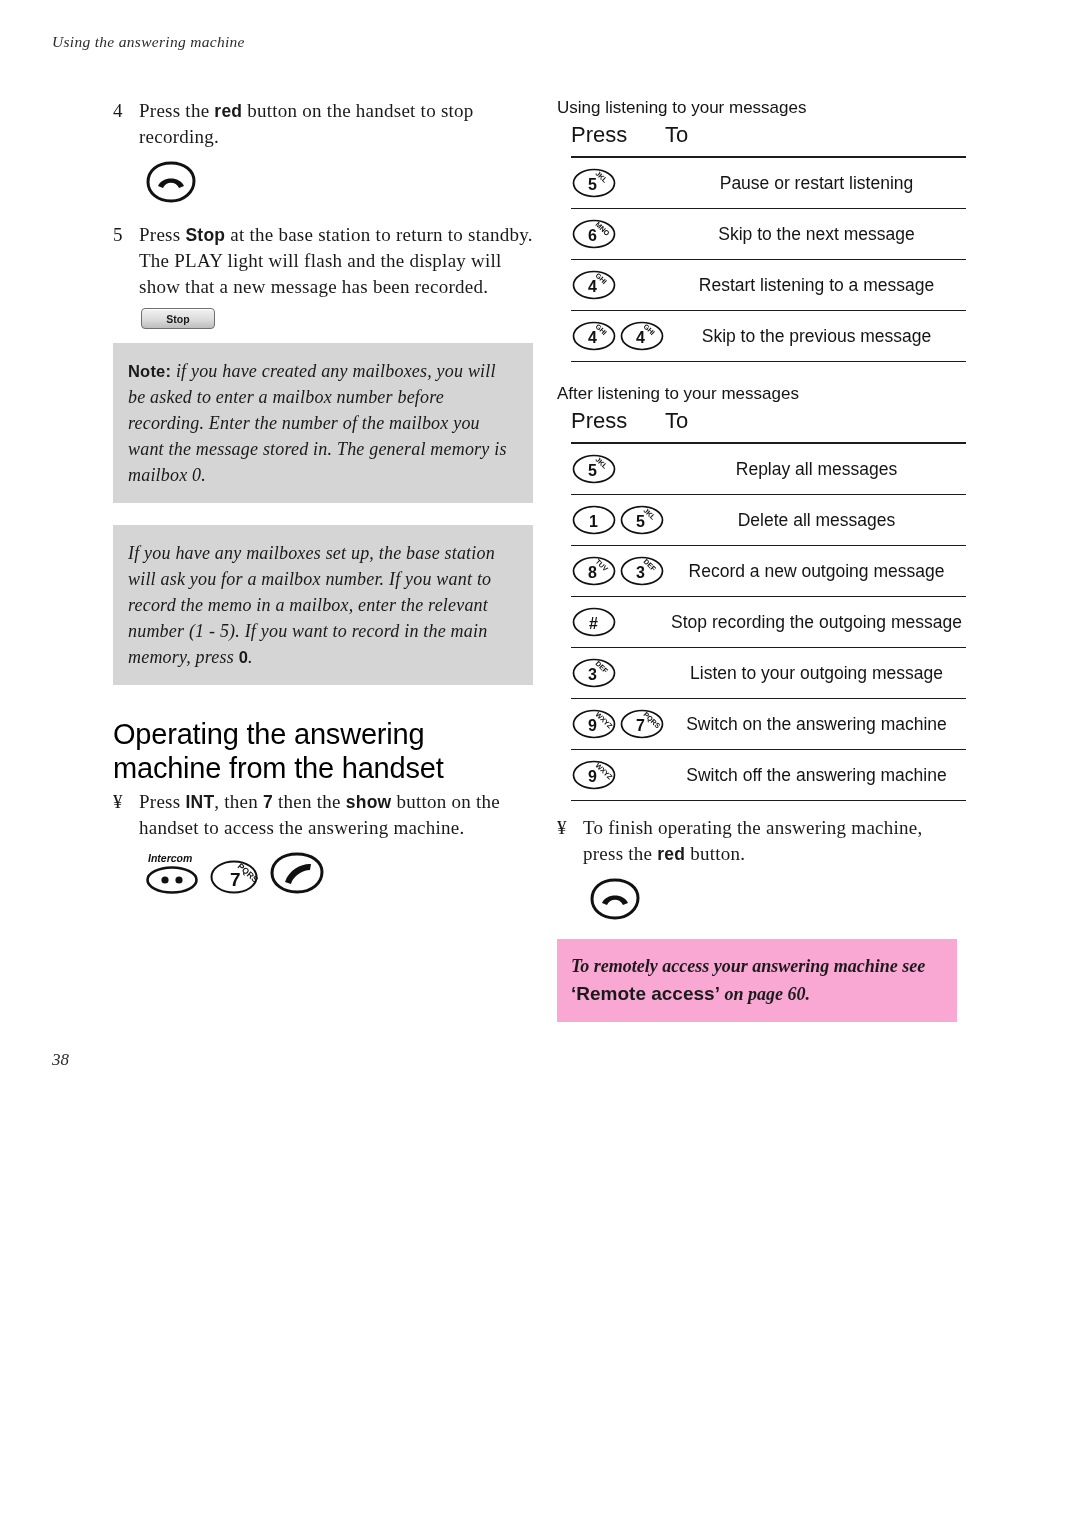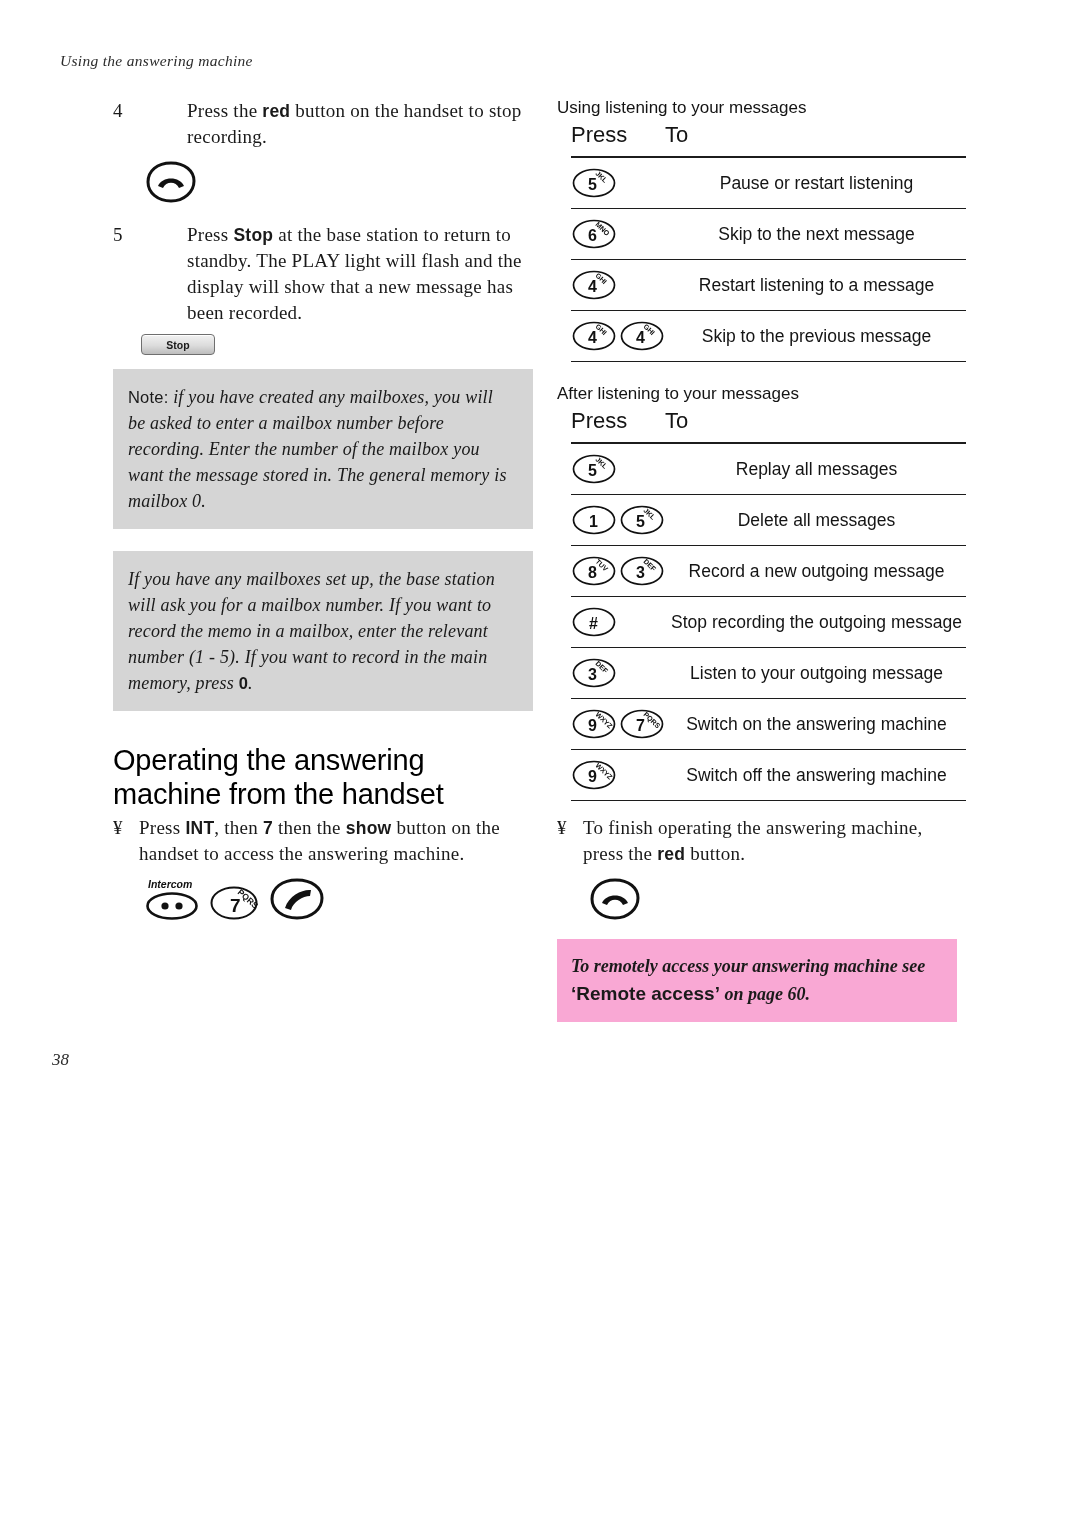--- a/index.html
+++ b/index.html
@@ -13,28 +13,27 @@
     height: 1528px;
     background: #ffffff;
     overflow: hidden;
     font-family: "Liberation Serif", serif;
     color: #1a1a1a;
   }
 
   
   .running-head {
     position: absolute;
-    left: 60px;
+    left: 52px;
     top: 33px;
     font-family: "Liberation Serif", serif;
     font-style: italic;
     font-size: 15.5px;
     letter-spacing: 0.3px;
     color: #2b2b2b;
-    margin-top: 19px;
   }
 
   
   .col-left {
     position: absolute;
     left: 113px;
     top: 98px;
     width: 420px;
   }
   .col-right {
@@ -54,21 +53,20 @@
     flex: 0 0 26px;
     font-size: 19px;
     line-height: 26px;
     font-family: "Liberation Serif", serif;
   }
   .step-body {
     flex: 1 1 auto;
     font-size: 19px;
     line-height: 26px;
     letter-spacing: 0.25px;
-    margin-left: 48px;
   }
   .step-body b, .bullet-body b {
     font-family: "Liberation Sans", sans-serif;
     font-weight: bold;
     font-size: 17.5px;
   }
 
   
   .bullet {
     display: flex;
@@ -143,20 +141,21 @@
     font-family: "Liberation Serif", serif;
     font-style: italic;
     font-size: 18px;
     line-height: 26px;
     letter-spacing: 0.2px;
   }
   .note-box .note-label {
     font-family: "Liberation Sans", sans-serif;
     font-style: normal;
     font-size: 16.5px;
+    font-weight: bold;
   }
   .note-box b {
     font-family: "Liberation Sans", sans-serif;
     font-style: normal;
     font-weight: bold;
     font-size: 16.5px;
   }
 
   
   .h1 {

